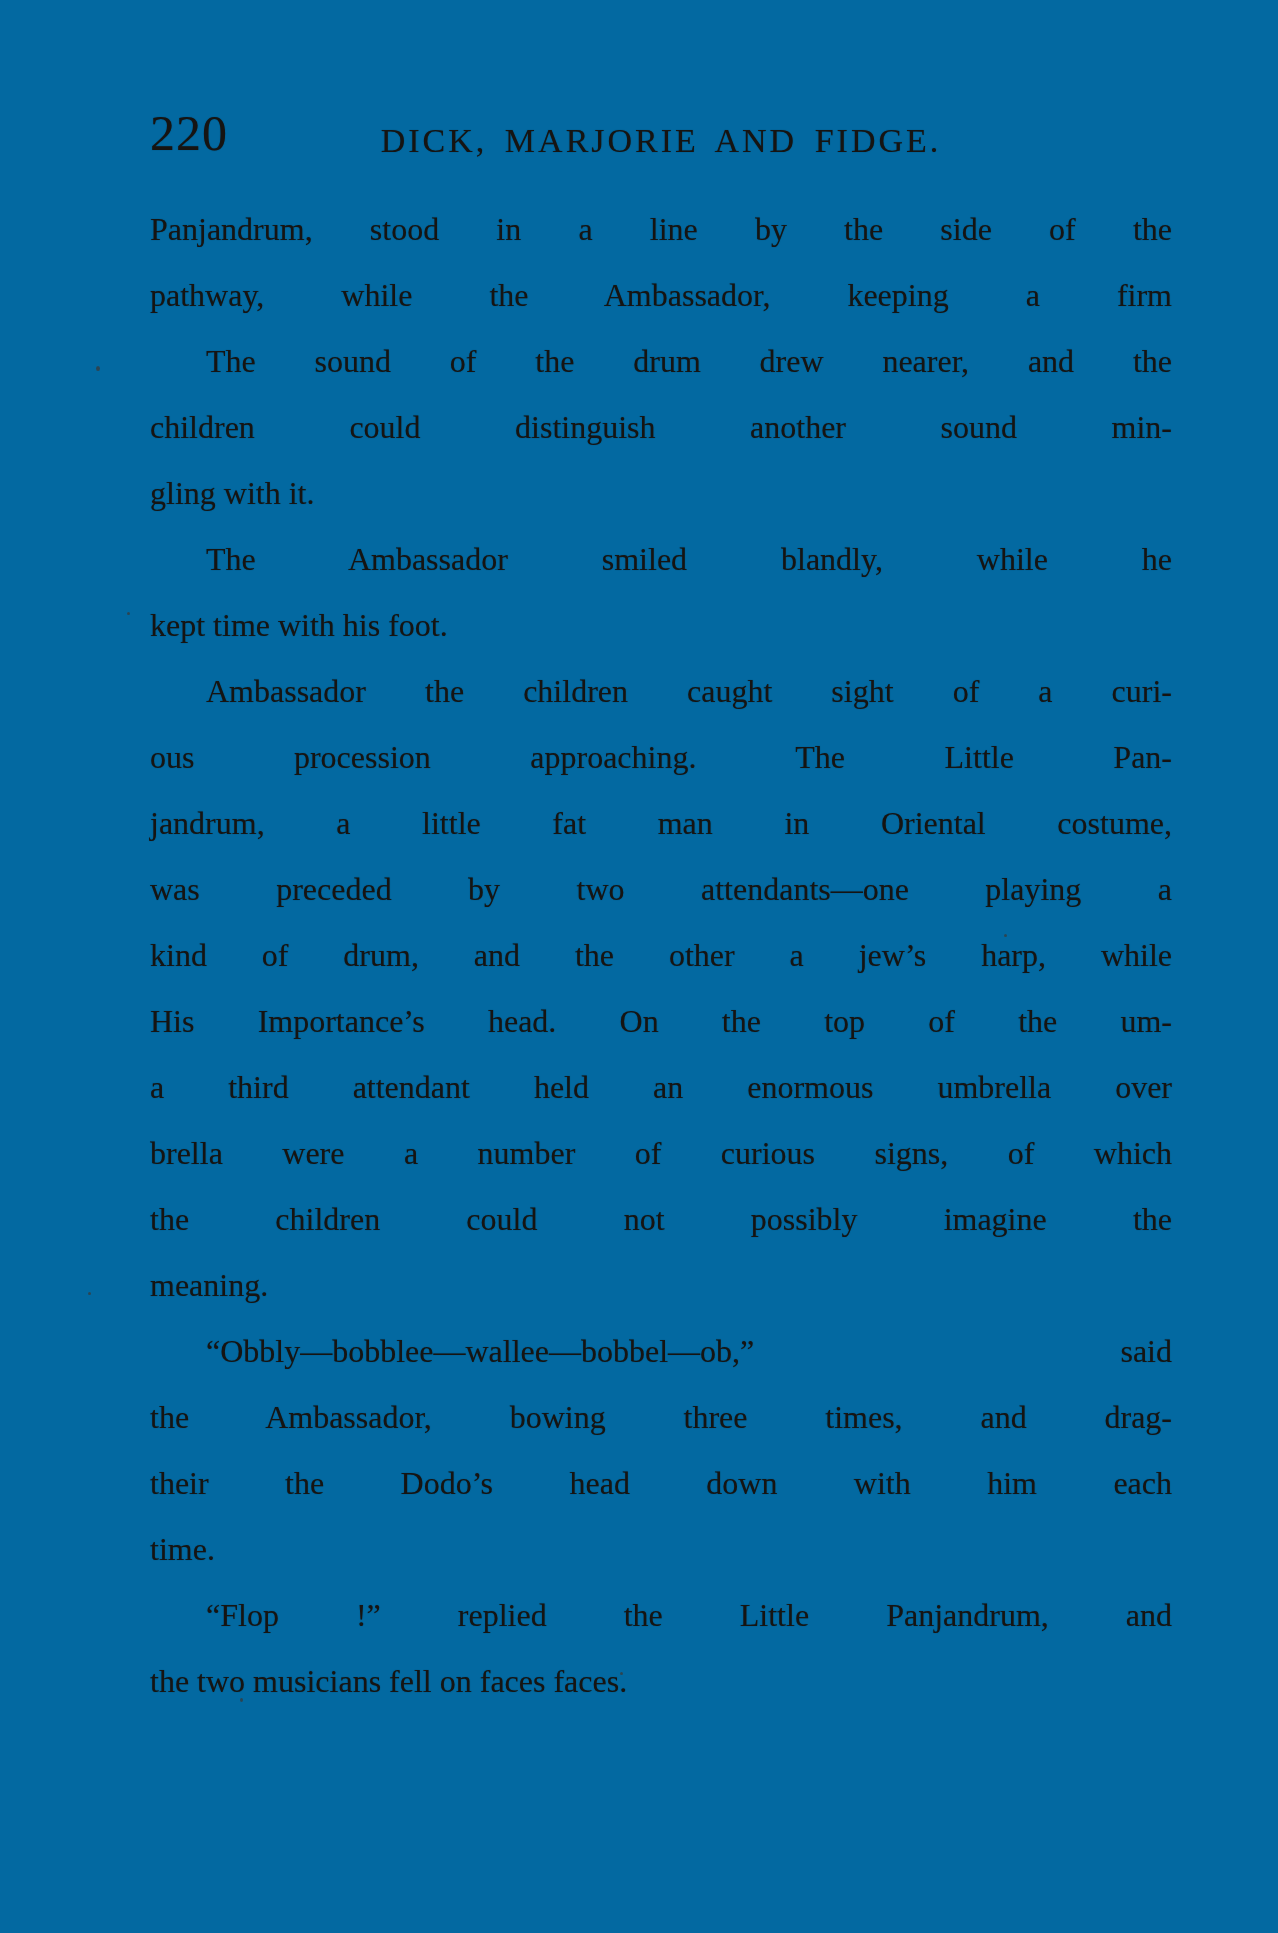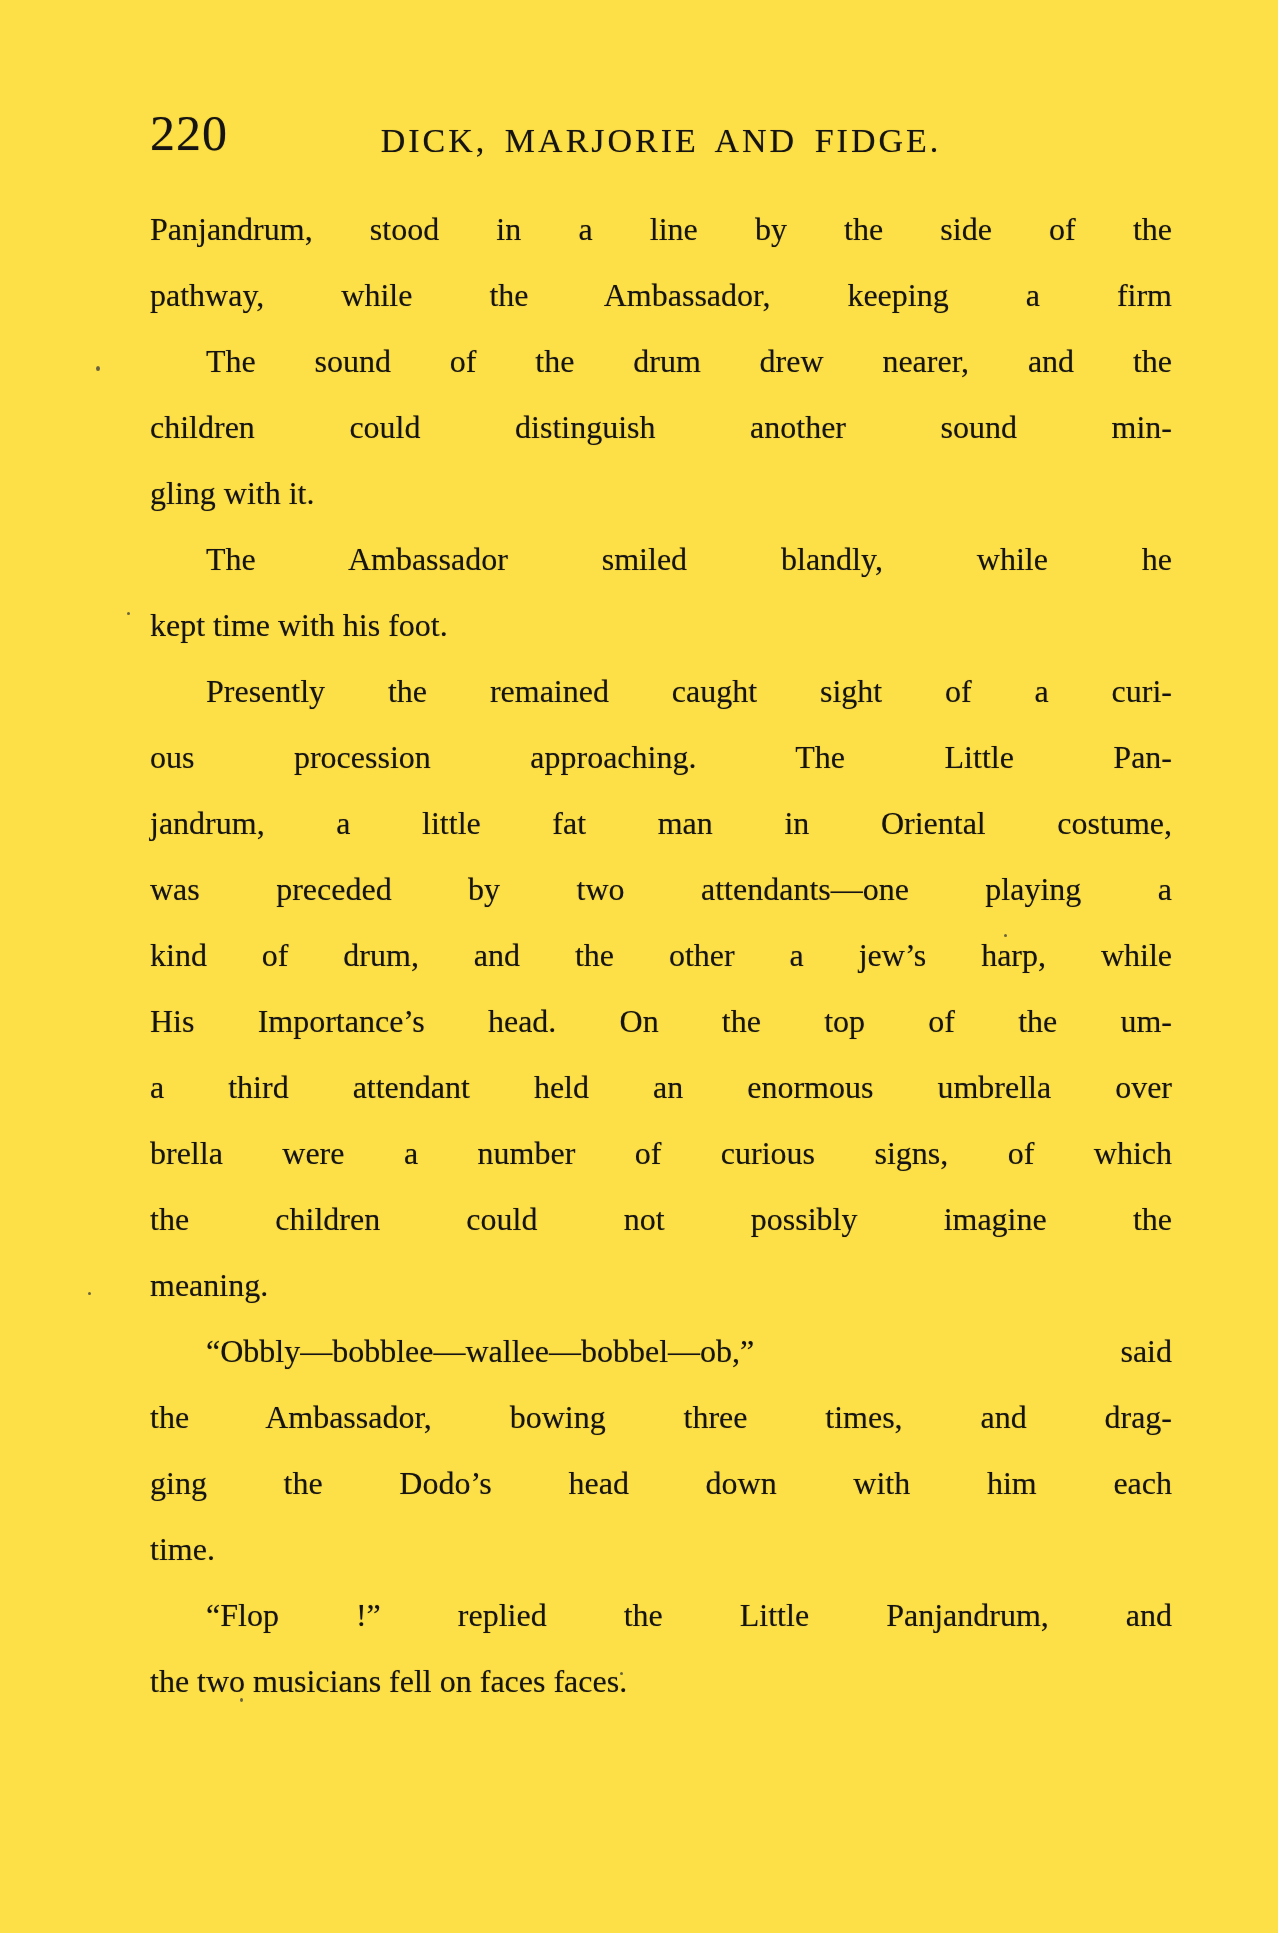--- a/index.html
+++ b/index.html
@@ -11,21 +11,21 @@
     height: 1933px;
     background: #ffffff;
     position: relative;
     overflow: hidden;
     font-family: "Liberation Serif", "DejaVu Serif", serif;
     color: #161412;
   }
   .page {
     position: absolute;
     inset: 0;
-    background: #fde047;
+    background: #0369a1;
   }
   
   .pagenum {
     position: absolute;
     top: 106px;
     left: 150px;
     font-size: 50px;
     line-height: 54px;
     letter-spacing: 1px;
     text-shadow: 0 0 1px rgba(10,10,10,0.45);
@@ -93,35 +93,35 @@
       <p>
         <span class="line indent">The sound of the drum drew nearer, and the</span>
         <span class="line">children could distinguish another sound min-</span>
         <span class="line last">gling with it.</span>
       </p>
       <p>
         <span class="line indent">The Ambassador smiled blandly, while he</span>
         <span class="line last">kept time with his foot.</span>
       </p>
       <p>
-        <span class="line indent">Presently the remained caught sight of a curi-</span>
+        <span class="line indent">Ambassador the children caught sight of a curi-</span>
         <span class="line">ous procession approaching. The Little Pan-</span>
         <span class="line">jandrum, a little fat man in Oriental costume,</span>
         <span class="line">was preceded by two attendants—one playing a</span>
         <span class="line">kind of drum, and the other a jew’s harp, while</span>
         <span class="line">His Importance’s head. On the top of the um-</span>
         <span class="line">a third attendant held an enormous umbrella over</span>
         <span class="line">brella were a number of curious signs, of which</span>
         <span class="line">the children could not possibly imagine the</span>
         <span class="line last">meaning.</span>
       </p>
       <p>
         <span class="line indent">“Obbly—bobblee—wallee—bobbel—ob,” said</span>
         <span class="line">the Ambassador, bowing three times, and drag-</span>
-        <span class="line">ging the Dodo’s head down with him each</span>
+        <span class="line">their the Dodo’s head down with him each</span>
         <span class="line last">time.</span>
       </p>
       <p>
         <span class="line indent">“Flop !” replied the Little Panjandrum, and</span>
         <span class="line last">the two musicians fell on faces faces.</span>
       </p>
     </div>
 
   <div class="speck" style="left:96px;  top:366px;  width:4px; height:5px;"></div>
   <div class="speck" style="left:127px; top:612px;  width:3px; height:3px;"></div>

